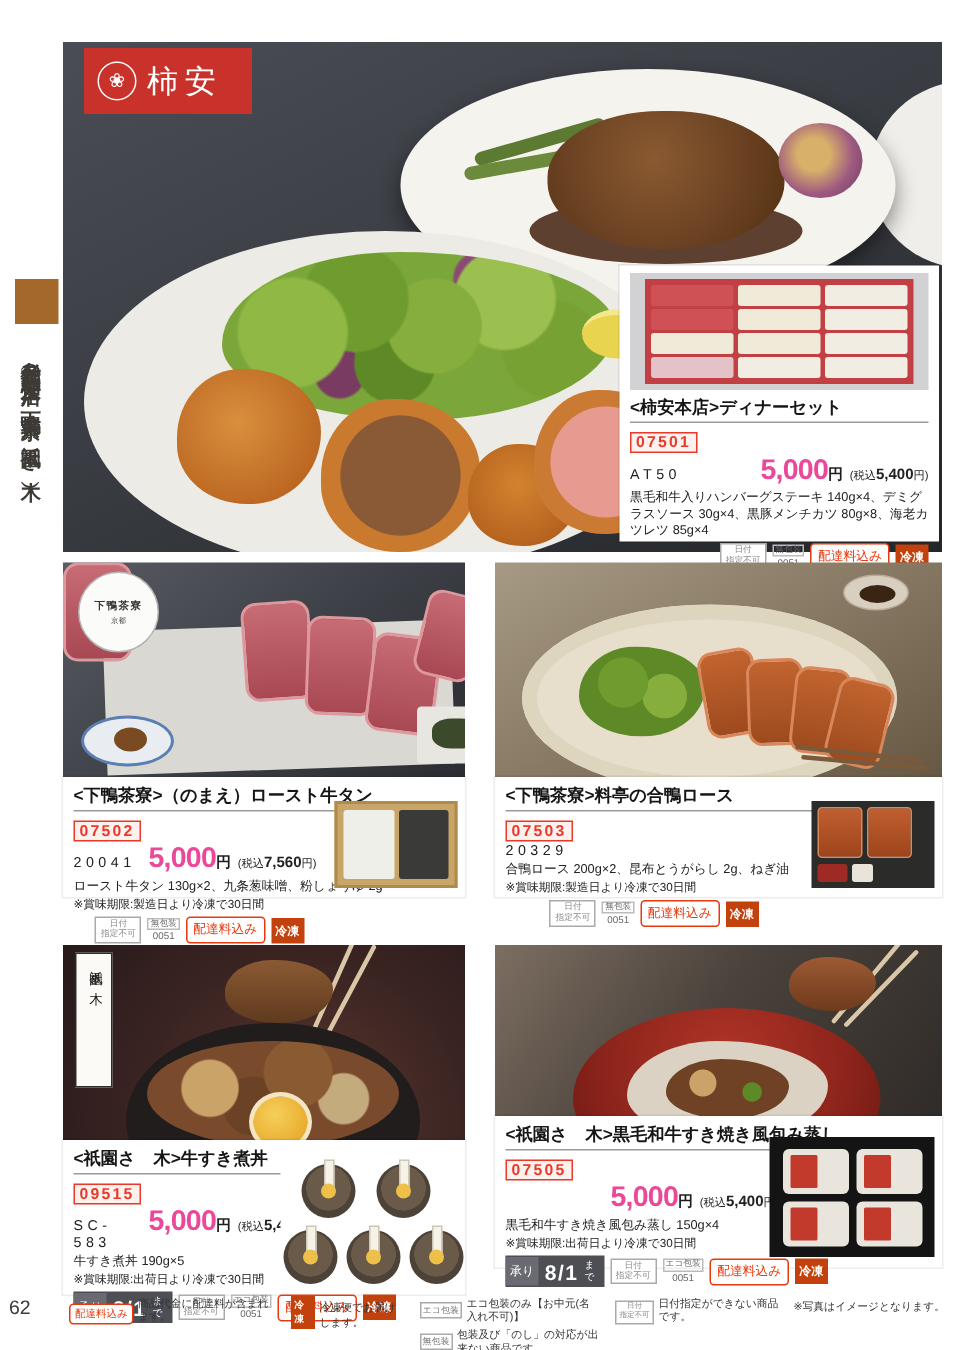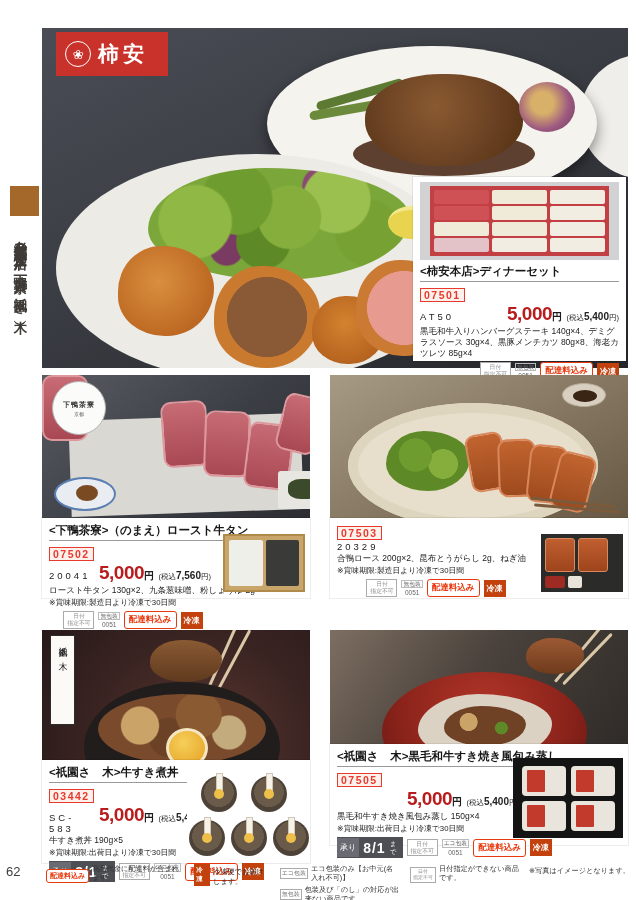--- a/index.html
+++ b/index.html
@@ -16,56 +16,56 @@
   
   .photo{position:absolute;overflow:hidden}
   .info{position:absolute;background:#fff;padding:5px 7px;box-shadow:0 0 0 1px rgba(0,0,0,.07)}
   .p-title{font-size:11.5px;font-weight:bold;color:#161616;border-bottom:1px solid #9a9a9a;
            padding-bottom:2px;margin-bottom:3px;white-space:nowrap;overflow:hidden}
   .p-code{display:inline-block;border:1px solid #e8392b;color:#e8392b;background:#fdf1ee;
           font-weight:bold;font-size:10.5px;letter-spacing:1.5px;padding:0 3px;margin-bottom:1px}
   .p-row{display:flex;align-items:baseline;margin-bottom:1px}
   .p-item{font-size:9.5px;letter-spacing:3px;color:#222}
   .p-price-wrap{margin-left:auto;white-space:nowrap}
-  .p-price{font-size:19px;font-weight:bold;color:#b91c1c;letter-spacing:-.5px}
+  .p-price{font-size:19px;font-weight:bold;color:#ec4899;letter-spacing:-.5px}
   .p-yen{font-size:10px;font-weight:bold}
   .p-tax{font-size:7.5px;color:#222}
   .p-tax-num{font-size:10px;font-weight:bold}
   .p-desc{font-size:8.5px;line-height:1.3;color:#222}
   .p-note{font-size:7.8px;color:#222;margin-top:1px}
 
   
   .brow{display:flex;align-items:center;gap:4px;margin-top:3px}
   .b-date{width:31px;text-align:center;border:1px solid #aaa;color:#8a8a8a;background:#fff;
           font-size:5.8px;line-height:1.15;padding:1px 0}
   .b-date .l{display:block}
   .b-pack{text-align:center;color:#666;font-size:5.8px;line-height:1.1}
   .b-pack .l{display:block;border:1px solid #bbb;padding:0 1px}
   .b-pack .code{display:block;border:none;font-size:6.5px;margin-top:1px}
   .b-del{border:1.3px solid #e8380d;color:#e8380d;background:#fff;border-radius:3px;
-         font-size:8.5px;font-weight:bold;padding:2px 4px;white-space:nowrap}
+         font-size:8.5px;font-weight:normal;padding:2px 4px;white-space:nowrap}
   .b-frozen{background:#c2410c;color:#fff;font-size:8px;font-weight:bold;padding:3px 3px}
   .b-accept{display:inline-flex;align-items:center;background:#4e4f55;color:#fff;
             padding:1px 5px 1px 0;gap:4px}
   .b-accept .a-label{font-size:8px;background:#6a6b72;padding:4px 3px}
   .b-accept .a-date{font-size:14px;font-weight:bold;letter-spacing:1px}
   .b-accept .a-suffix{width:8px;font-size:6.5px;line-height:1.1;word-break:break-all;display:inline-block}
   .sm.b-del{font-size:7px;padding:1px 3px}
   .sm.b-frozen{font-size:6.5px;padding:2px 2px}
   .sm.b-date{width:26px;font-size:5px}
   .b-wrap{border:1px solid #aaa;color:#777;font-size:6px;padding:0 1px;background:#fff;white-space:nowrap}
 
   
   .hero-photo{left:42px;top:28px;width:586px;height:340px;
               background:linear-gradient(155deg,#4a4d55 0%,#3a3d43 45%,#24262a 100%)}
   .hero-logo{position:absolute;left:14px;top:4px;width:112px;height:44px;background:#c8322b;
              display:flex;align-items:center;gap:7px;padding-left:9px}
   .crest{width:26px;height:26px;border:1.6px solid #fff;border-radius:50%;
          display:flex;align-items:center;justify-content:center;color:#fff;font-size:13px}
-  .logo-txt{color:#fff;font-size:21px;font-weight:bold;letter-spacing:4px;
+  .logo-txt{color:#fff;font-size:21px;font-weight:normal;letter-spacing:4px;
             font-family:"DejaVu Serif","Liberation Serif",serif}
   .plate-corner{position:absolute;left:538px;top:26px;width:130px;height:125px;border-radius:50%;
                 background:#efeeea}
   .plate-top{position:absolute;left:225px;top:18px;width:330px;height:155px;border-radius:50%;
              background:#f5f3ee;box-shadow:0 6px 14px rgba(0,0,0,.45)}
   .hamburg{position:absolute;left:98px;top:28px;width:158px;height:92px;border-radius:48%;
            background:radial-gradient(circle at 45% 35%,#8a5a31 0%,#6b4223 55%,#51300f 100%)}
   .sauce{position:absolute;left:86px;top:86px;width:182px;height:44px;border-radius:50%;
          background:#43200e;opacity:.85}
   .aspara{position:absolute;left:48px;top:44px;width:90px;height:9px;border-radius:5px;
@@ -356,20 +356,21 @@
     <div class="duck"></div>
     <div class="duck"></div>
   </div>
   <div class="soy-dish">
       <div class="soy"></div>
     </div>
   <div class="chop c1"></div>
   <div class="chop c2"></div>
 </div>
 <div class="info info3">
+  <div class="p-title">&lt;下鴨茶寮&gt;料亭の合鴨ロース</div>
   <div class="inset darkbox">
     <span class="pouch"></span>
     <span class="pouch"></span>
     <span class="cloth"></span>
     <span class="itm"></span>
   </div>
   <span class="p-code">07503</span>
   <div class="p-row" style="width:196px">
     <span class="p-item">20329</span>
   </div>
@@ -418,21 +419,21 @@
       </span>
     <span class="mini-bowl mb4">
         <span class="lbl"></span>
         <span class="y"></span>
       </span>
     <span class="mini-bowl mb5">
         <span class="lbl"></span>
         <span class="y"></span>
       </span>
   </div>
-  <span class="p-code">03442</span>
+  <span class="p-code">09515</span>
   <div class="p-row narrow">
     <span class="p-item">SC-583</span>
     <span class="p-price-wrap">
       <span class="p-price">5,000</span><span class="p-yen">円</span>
       <span class="p-tax"><span>(税込</span><span class="p-tax-num">5,400</span><span>円)</span></span>
     </span>
   </div>
   <div class="p-desc">牛すき煮丼 190g×5</div>
   <div class="p-note">※賞味期限:出荷日より冷凍で30日間</div>
   <div class="brow">

